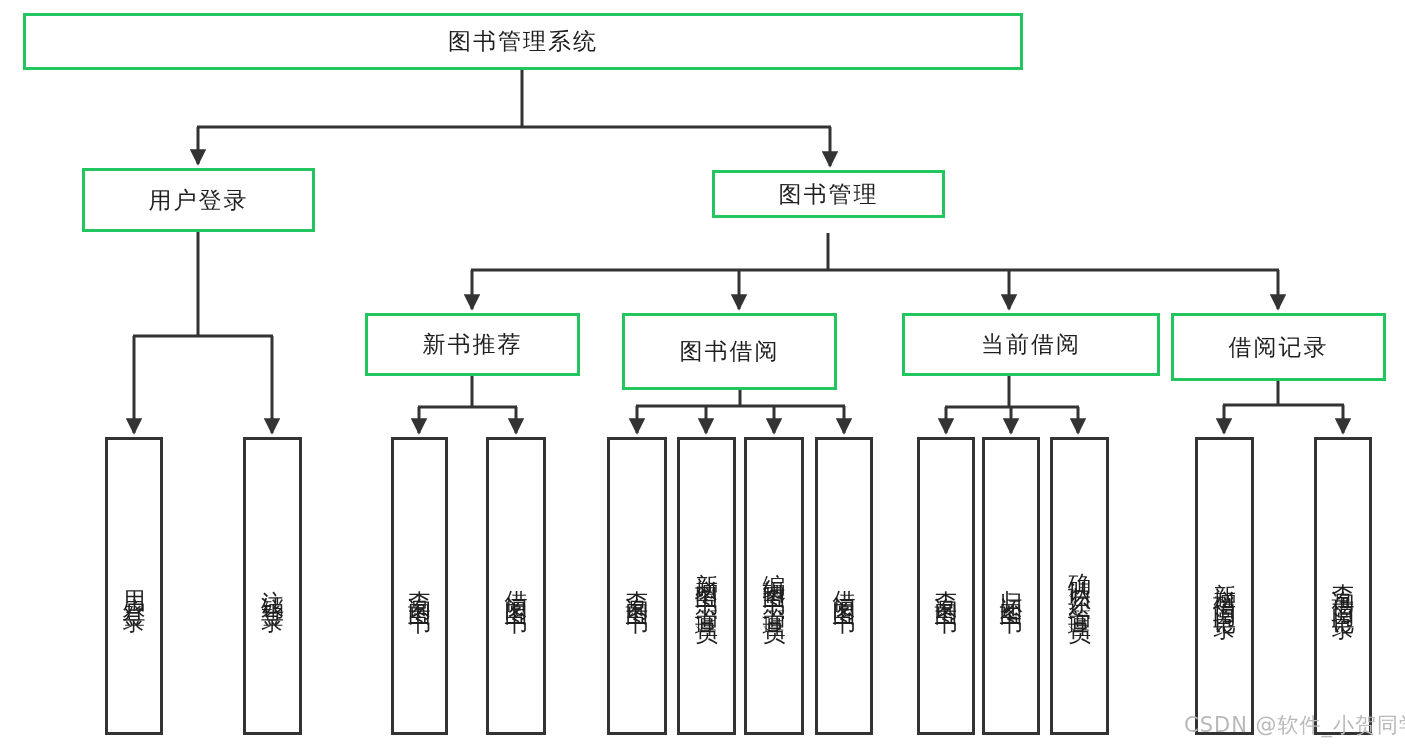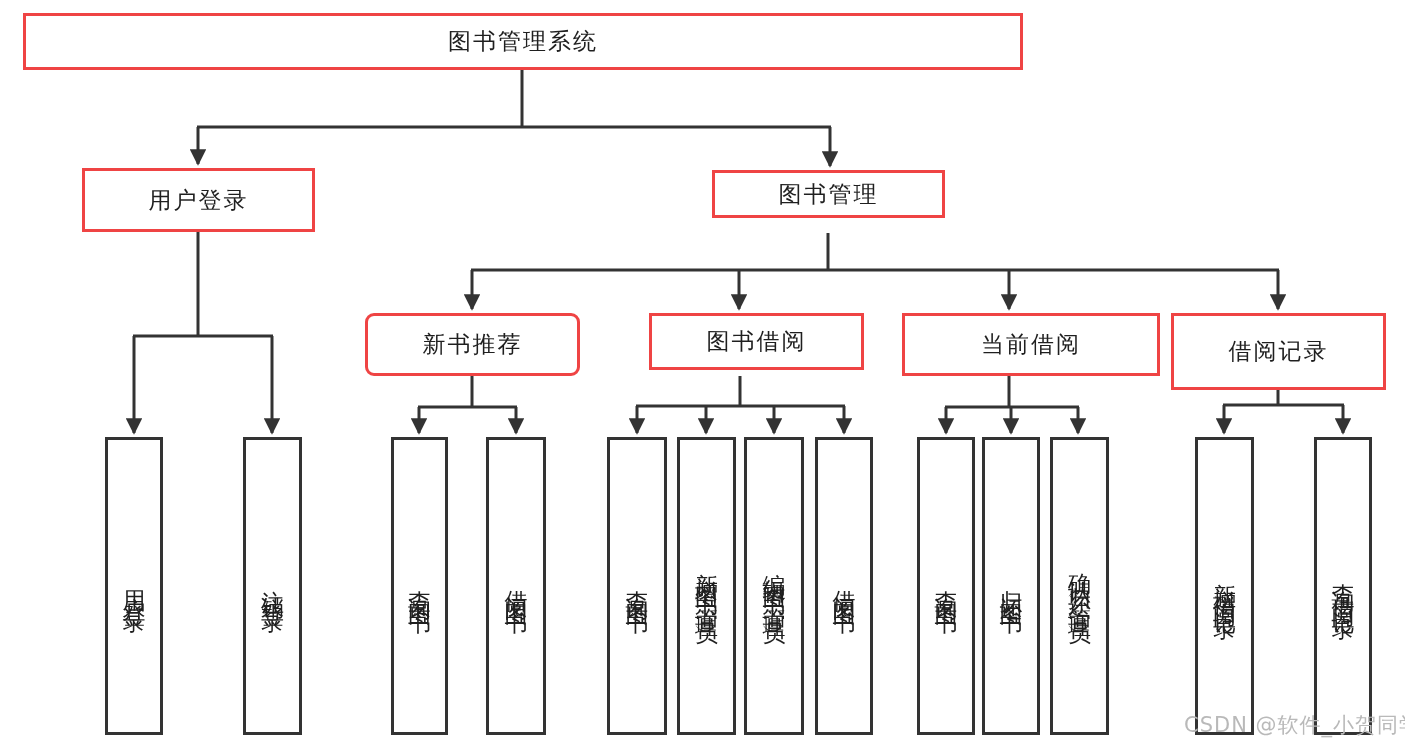--- a/index.html
+++ b/index.html
@@ -19,21 +19,21 @@
     position: absolute;
     left: 0;
     top: 0;
     width: 1405px;
     height: 747px;
   }
   .node {
     position: absolute;
     box-sizing: border-box;
     background: #ffffff;
-    border: 3px solid #ef4444;
+    border: 3px solid #22c55e;
     color: #1f1f1f;
     display: flex;
     align-items: center;
     justify-content: center;
     font-size: 23px;
     letter-spacing: 2px;
     white-space: nowrap;
   }
   .vnode {
     position: absolute;
@@ -119,24 +119,24 @@
       <line x1="1224" y1="405" x2="1224" y2="433" marker-end="url(#arrow)"></line>
       <line x1="1343" y1="405" x2="1343" y2="433" marker-end="url(#arrow)"></line>
     </g>
   </svg>
 
   <div class="node" style="left:23px; top:13px; width:1000px; height:57px;">图书管理系统</div>
 
   <div class="node" style="left:82px; top:168px; width:233px; height:64px;">用户登录</div>
   <div class="node" style="left:712px; top:170px; width:233px; height:48px;">图书管理</div>
 
-  <div class="node" style="left:365px; top:313px; width:215px; height:63px;border-radius:9px;">新书推荐</div>
-  <div class="node" style="left:649px; top:313px; width:215px; height:57px;">图书借阅</div>
+  <div class="node" style="left:365px; top:313px; width:215px; height:63px;">新书推荐</div>
+  <div class="node" style="left:622px; top:313px; width:215px; height:77px;">图书借阅</div>
   <div class="node" style="left:902px; top:313px; width:258px; height:63px;">当前借阅</div>
-  <div class="node" style="left:1171px; top:313px; width:215px; height:77px;">借阅记录</div>
+  <div class="node" style="left:1171px; top:313px; width:215px; height:68px;">借阅记录</div>
 
   <div class="vnode" style="left:105px; width:58px;">
     <span class="vtext">用户登录</span>
   </div>
   <div class="vnode" style="left:243px; width:59px;">
     <span class="vtext">注销登录</span>
   </div>
 
   <div class="vnode" style="left:391px; width:57px;">
     <span class="vtext">查询图书</span>

